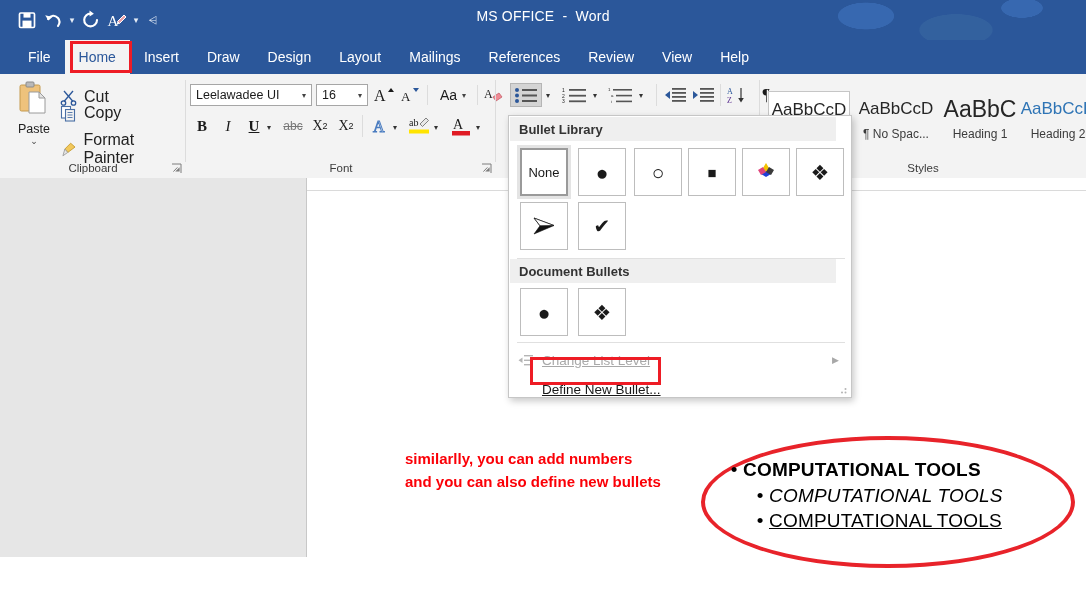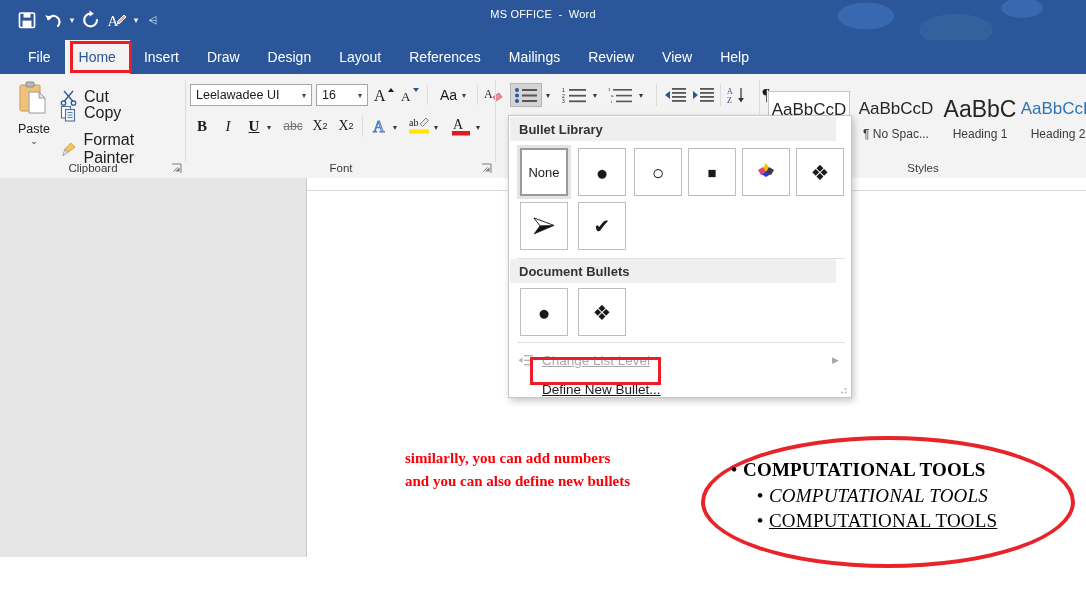--- a/index.html
+++ b/index.html
@@ -31,21 +31,21 @@
     display:flex;align-items:center;justify-content:center;
     color:#ffffff;cursor:pointer;height:28px;
   }
   .qat .ico{width:22px;height:22px;display:block;}
   .qat .caret{
     width:12px;height:28px;display:flex;align-items:center;justify-content:center;
     font-size:9px;color:#e6edf7;
   }
   .title-text{
     position:absolute;left:0;top:8px;width:1086px;text-align:center;
-    color:#ffffff;font-size:11px;letter-spacing:.2px;
+    color:#ffffff;font-size:14px;letter-spacing:.2px;
     white-space:pre;
   }
 
   
   .tabsbar{
     position:absolute;left:0;top:40px;width:1086px;height:34px;
     background:#2b579a;
   }
   .tabs{position:absolute;left:14px;top:0;height:34px;display:flex;align-items:center;}
   .tab{
@@ -147,21 +147,20 @@
   .canvas{
     position:absolute;left:0;top:178px;width:1086px;height:412px;background:#ffffff;
   }
   .gutter{
     position:absolute;left:0;top:0;width:307px;height:379px;
     background:#e6e6e6;border-right:1px solid #c8c8c8;box-sizing:border-box;
   }
   .page{
     position:absolute;left:307px;top:12px;width:779px;height:367px;background:#ffffff;
     border-top:1px solid #dadada;
-    font-family:Liberation Serif, serif;
   }
   .annot{
     position:absolute;left:98px;top:256px;
     color:#fb0007;font-weight:bold;font-size:15px;line-height:23px;white-space:nowrap;
   }
   .ellipse{
     position:absolute;left:394px;top:245px;width:374px;height:132px;
     border:4px solid #e8232a;border-radius:50%;box-sizing:border-box;
   }
   .doclist{position:absolute;left:418px;top:268px;width:340px;}
@@ -255,22 +254,22 @@
   </div>
 
   <div class="tabsbar">
     <div class="tabs">
       <div class="tab">File</div>
       <div class="tab active">Home</div>
       <div class="tab">Insert</div>
       <div class="tab">Draw</div>
       <div class="tab">Design</div>
       <div class="tab">Layout</div>
+      <div class="tab">Mailings</div>
       <div class="tab">References</div>
-      <div class="tab">Mailings</div>
       <div class="tab">Review</div>
       <div class="tab">View</div>
       <div class="tab">Help</div>
     </div>
 
 
     <div class="tab-hl"></div>
   </div>
 
   <div class="ribbon">

